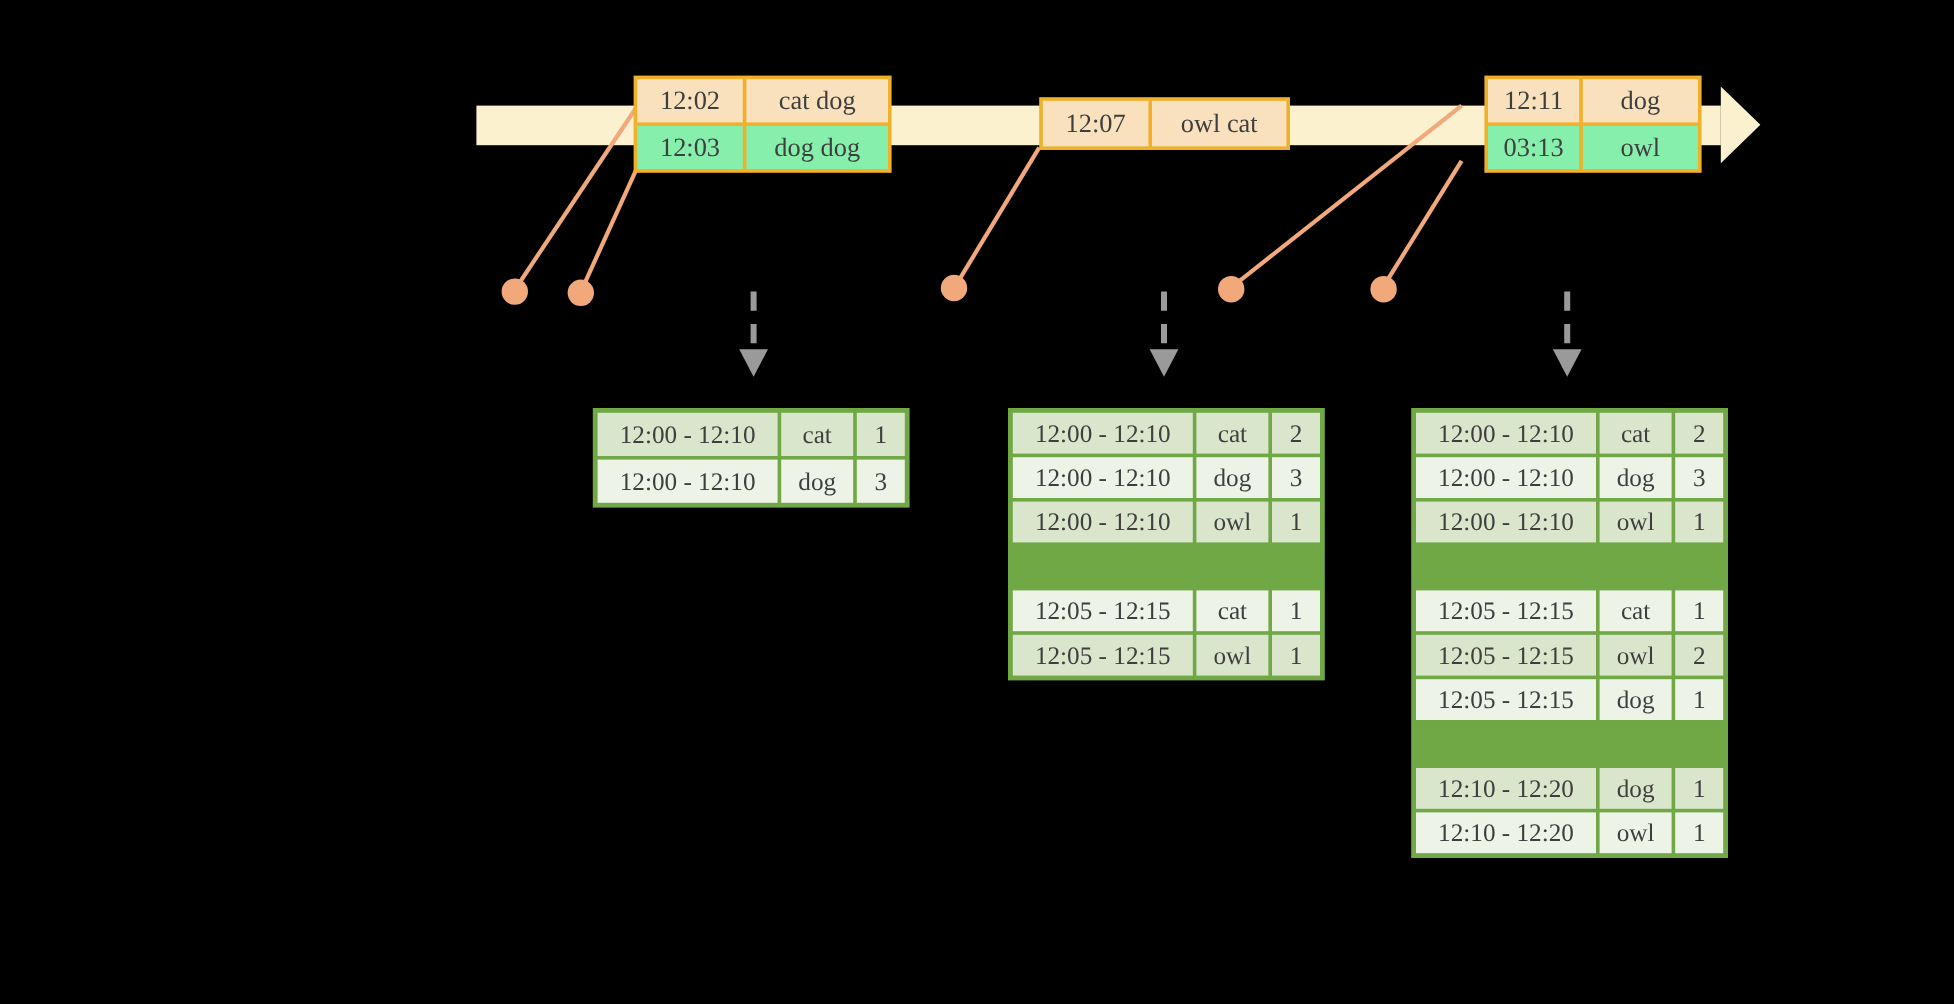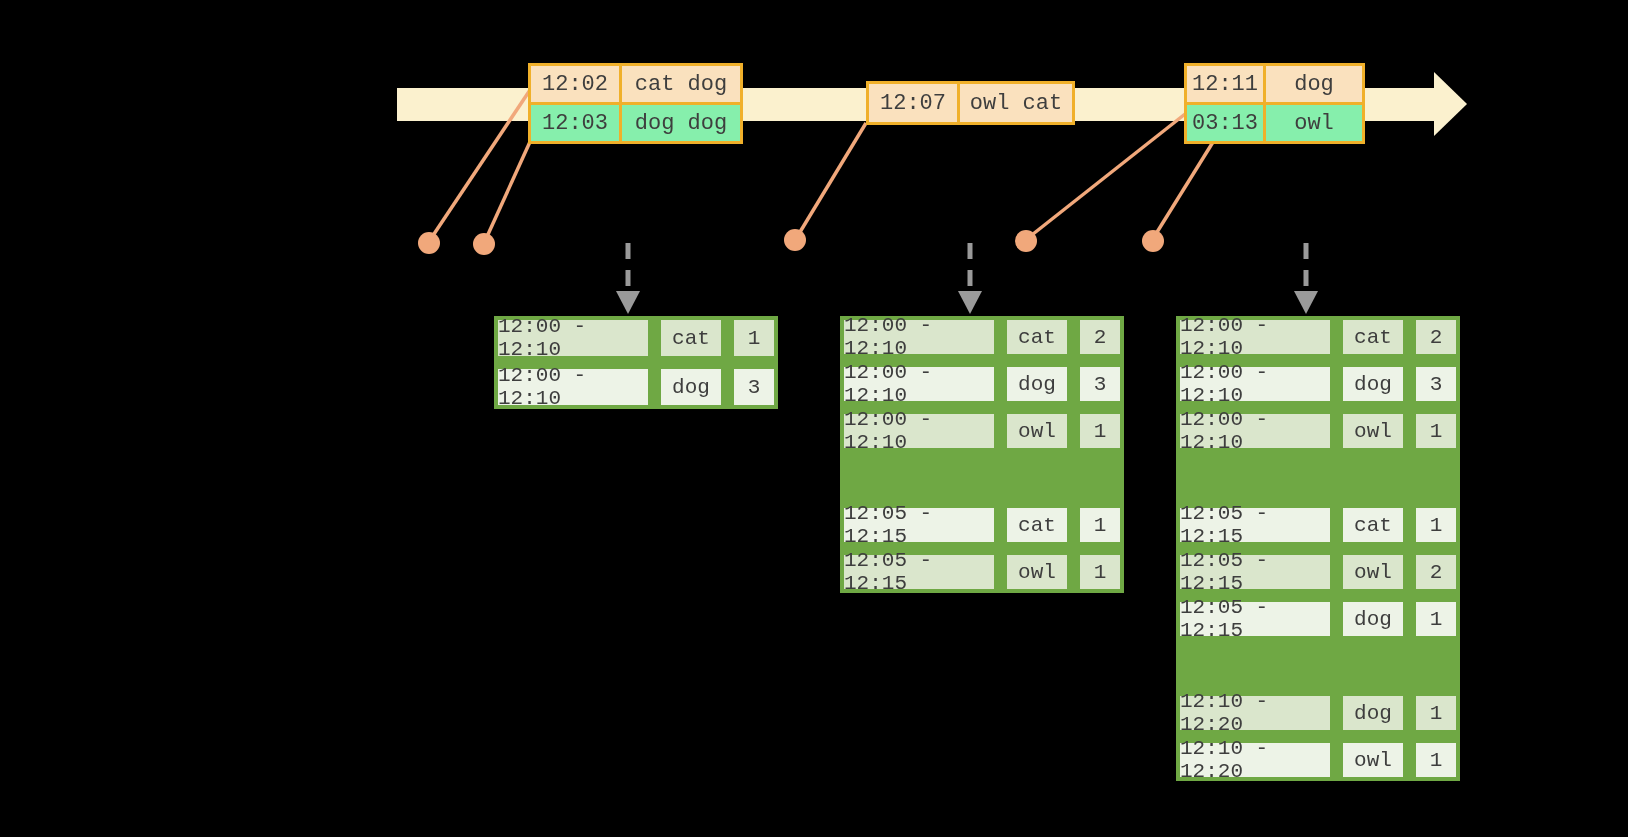--- a/index.html
+++ b/index.html
@@ -1,33 +1,33 @@
 <!DOCTYPE html>
 <html><head>
 <meta charset="utf-8">
 <style>
   html,body { margin:0; padding:0; background:#000; }
   .canvas {
     position:relative; width:1628px; height:837px; background:#000000;
-    font-family:Liberation Mono, monospace; color:#3E3E3E; overflow:hidden;
+    font-family:Liberation Serif, serif; color:#3E3E3E; overflow:hidden;
   }
   svg.layer { position:absolute; left:0; top:0; }
 
   
   .batch { position:absolute; display:grid; gap:3px; padding:3px; background:#F0B02A; }
   .batch .cell { display:flex; align-items:center; justify-content:center; font-size:22px; }
   .b-a { left:528px; top:63px;  grid-template-columns:88px 118px; grid-auto-rows:36px; }
   .b-b { left:866px; top:81px;  grid-template-columns:88px 112px; grid-auto-rows:38px; }
-  .b-c { left:1184px; top:63px; grid-template-columns:76px 96px;  grid-auto-rows:36px;text-align:right; }
+  .b-c { left:1237px; top:63px; grid-template-columns:76px 96px;  grid-auto-rows:36px;text-align:right; }
   .peach { background:#FAE1BE; }
   .cream { background:#86efac; }
 
   
-  .gtable { position:absolute; display:grid; gap:13px; padding:4px; background:#6FA844;
-            grid-template-columns:150px 60px 40px; grid-auto-rows:34px; }
+  .gtable { position:absolute; display:grid; gap:3px; padding:4px; background:#6FA844;
+            grid-template-columns:150px 60px 40px; grid-auto-rows:34px;margin-top:24px; }
   .g-1 { left:494px;  top:316px; grid-auto-rows:36px; }
   .g-2 { left:840px;  top:316px; }
   .g-3 { left:1176px; top:316px; }
   .gtable .cell { display:flex; align-items:center; justify-content:center; font-size:21px; }
   .gdark  { background:#DAE6CC; }
   .glight { background:#EDF3E7; }
   .gsep   { grid-column:1 / -1; height:1px; background:#6FA844; }
 </style>
 </head>
 <body>

